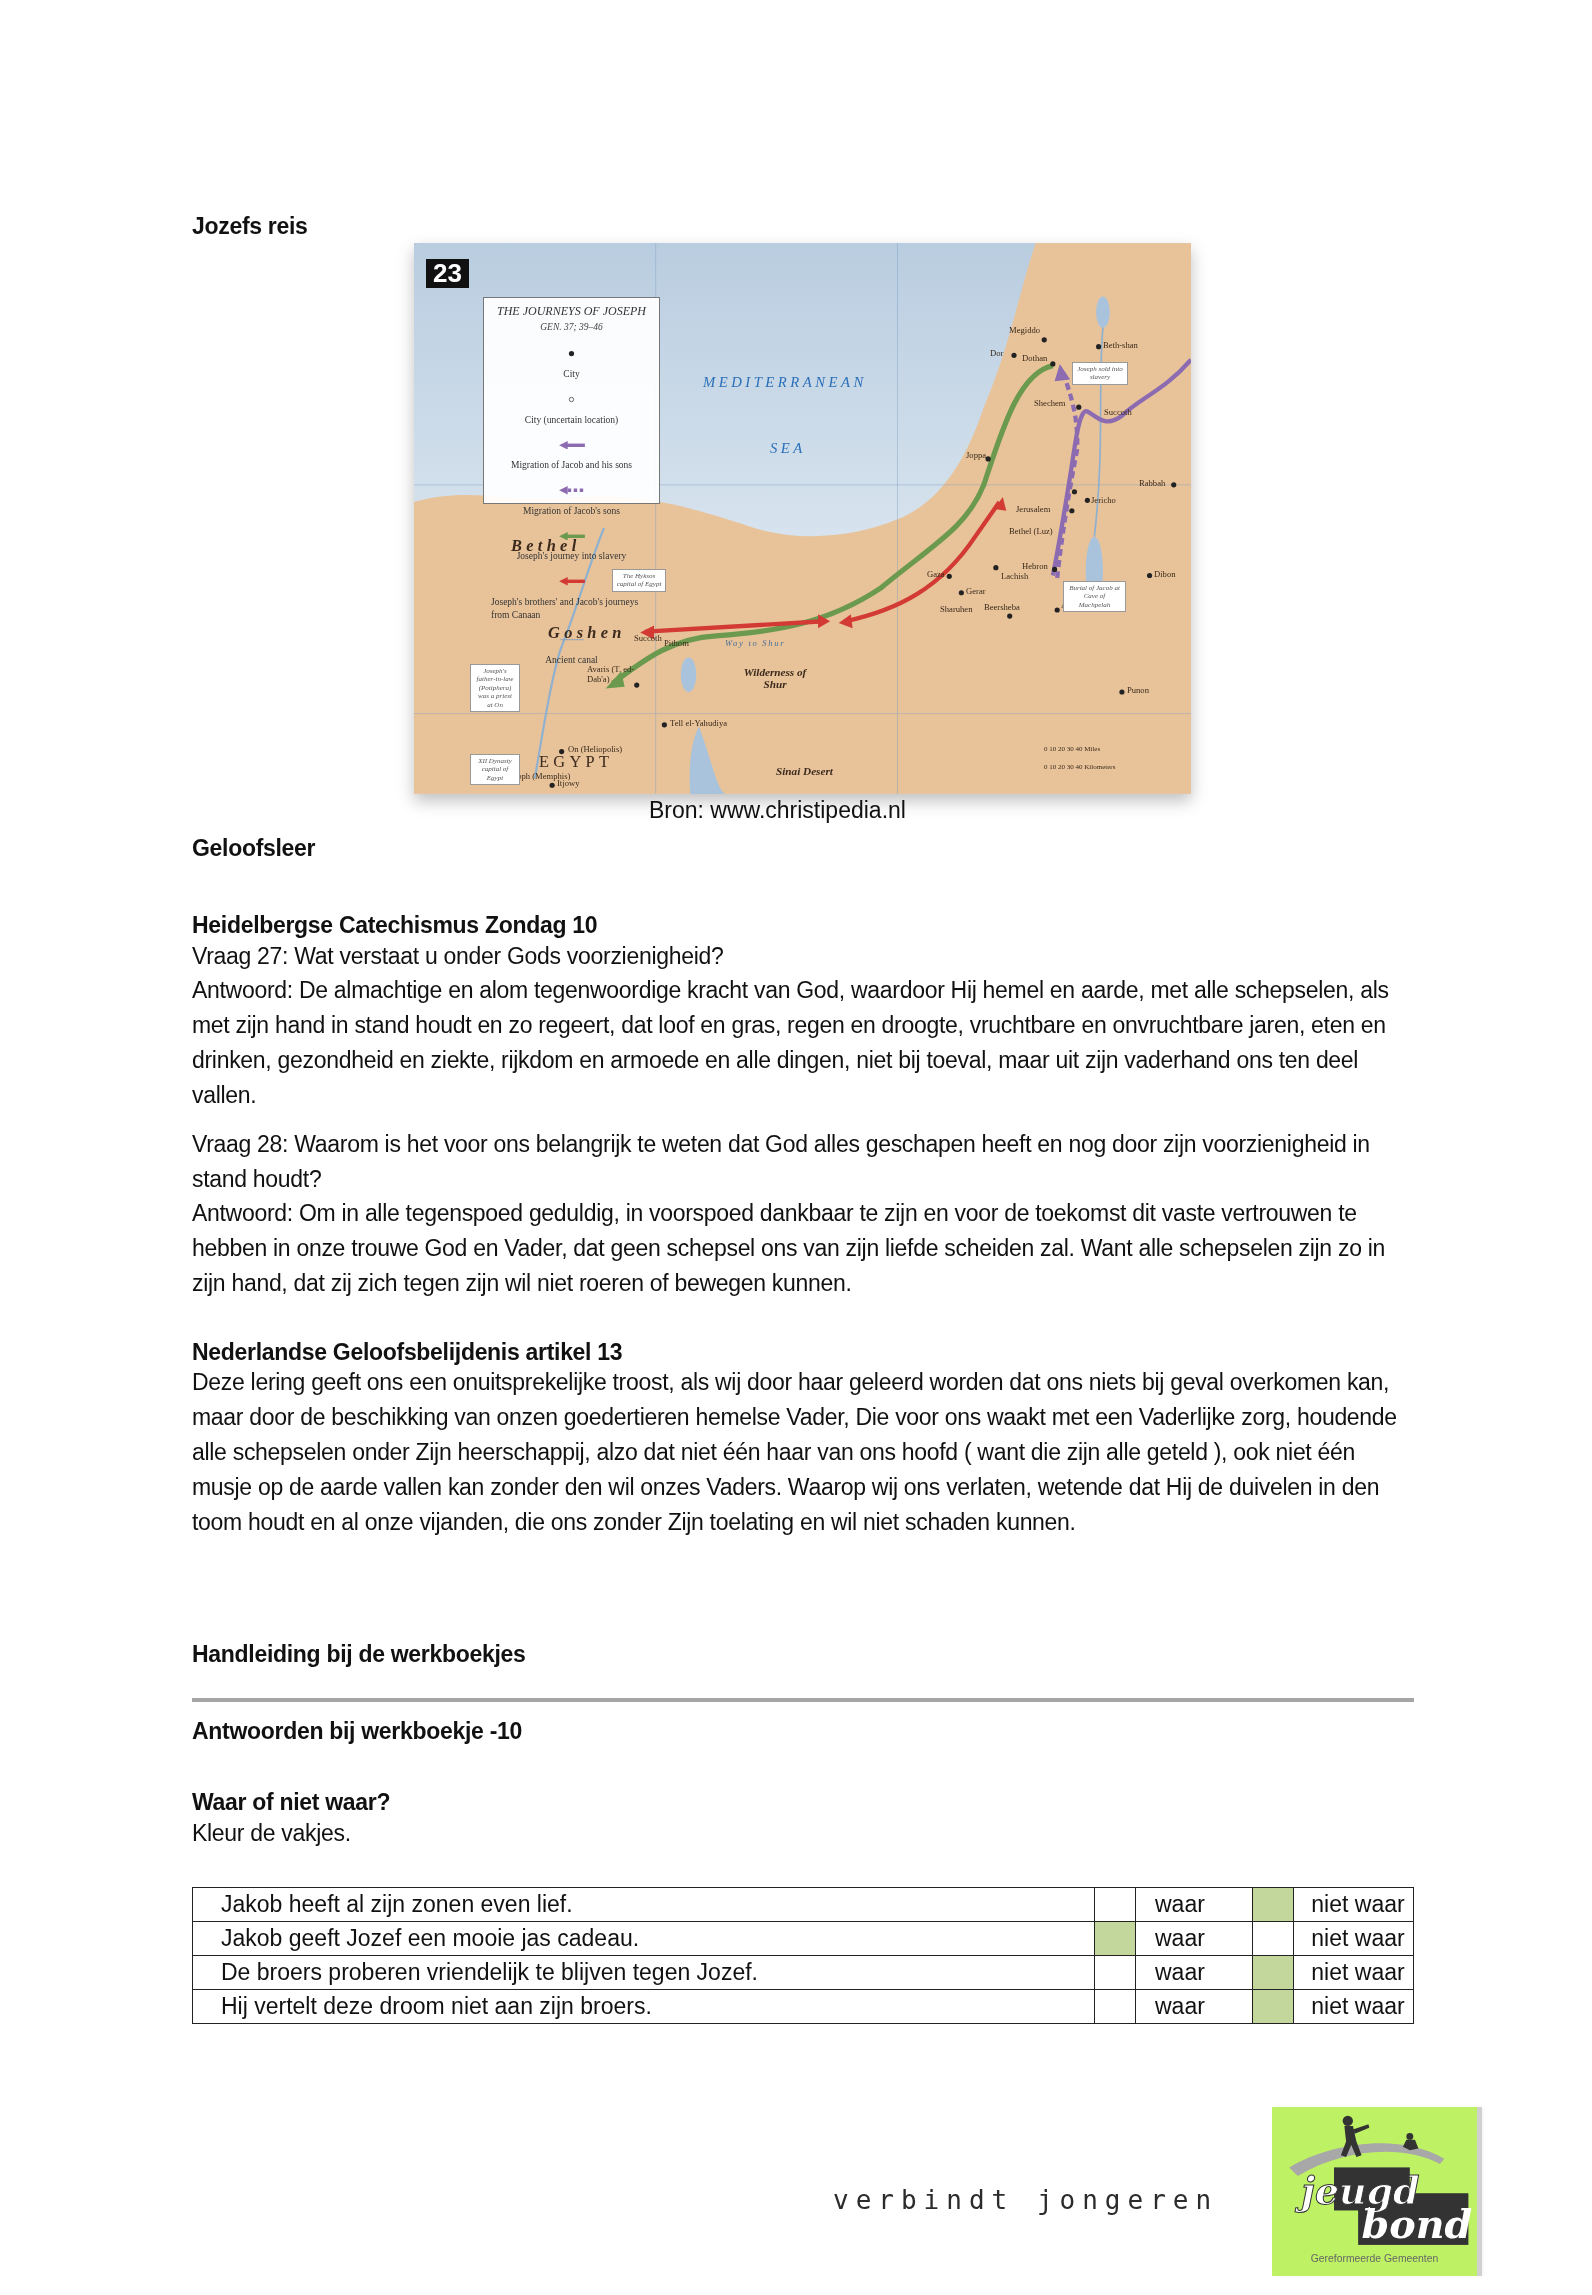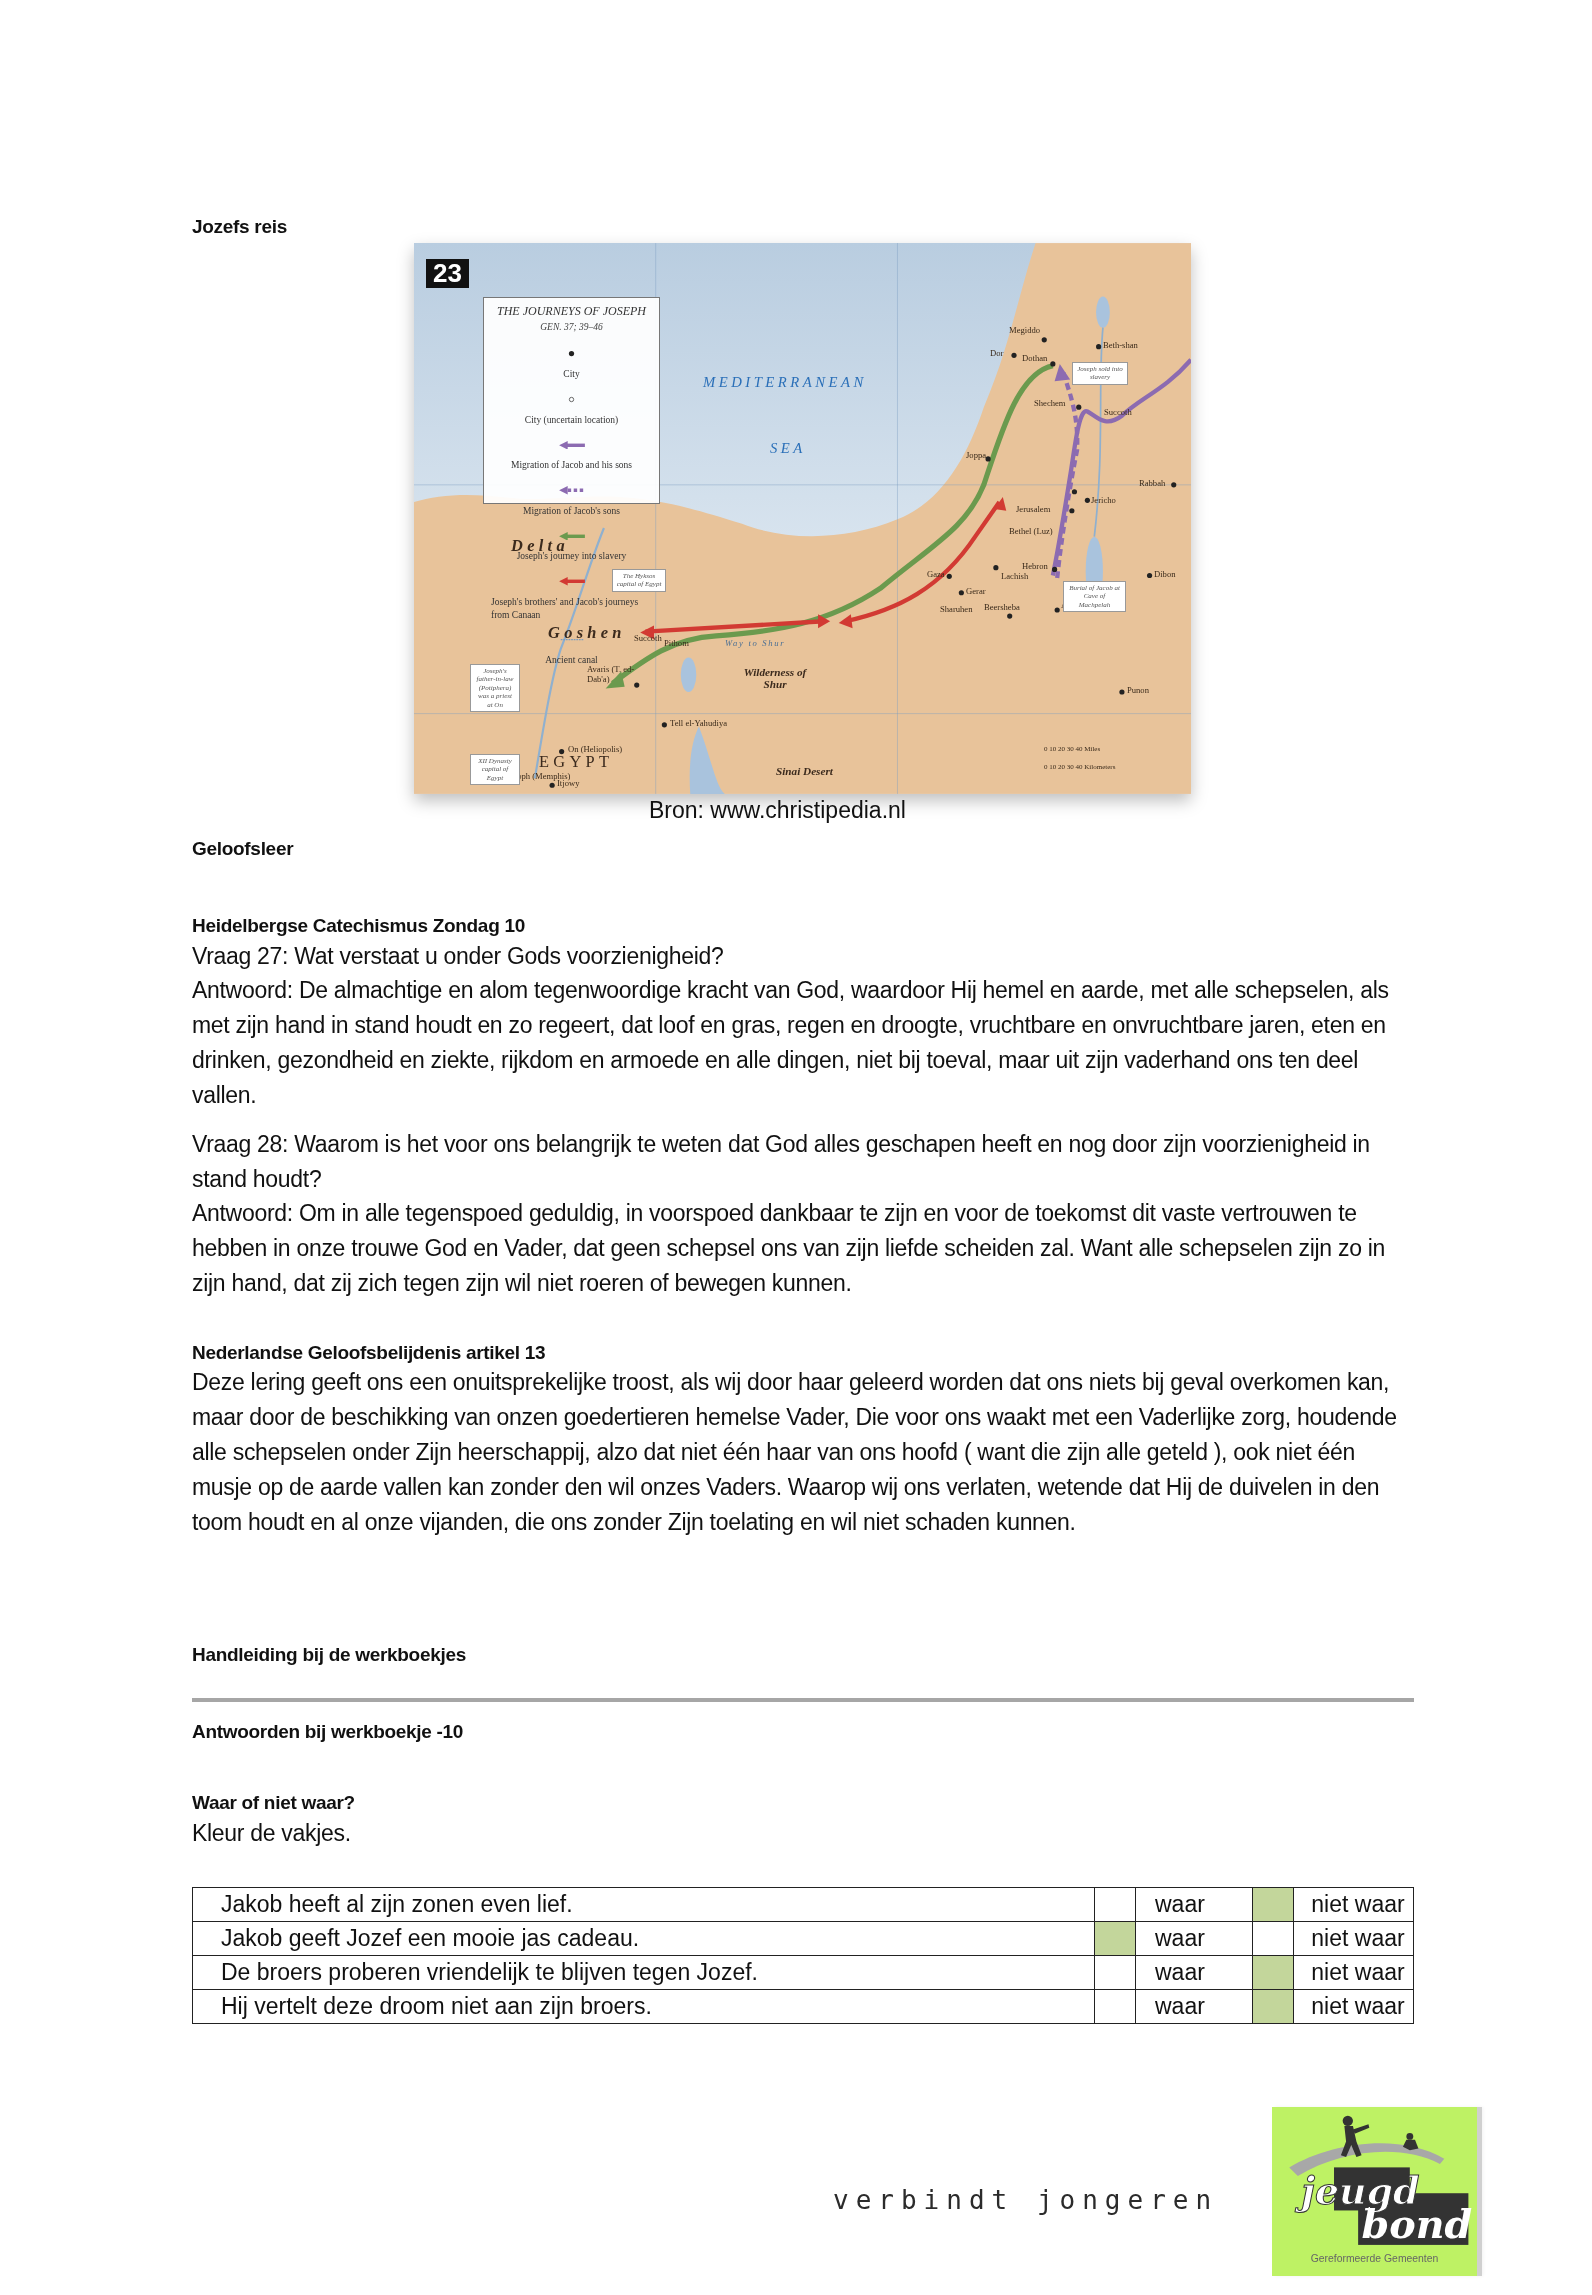--- a/index.html
+++ b/index.html
@@ -1,19 +1,19 @@
 <!DOCTYPE html>
 <html style="font-size:14px"><head>
 <meta charset="utf-8">
 <style>
   html, body { margin: 0; padding: 0; background: #ffffff; }
   body { width: 1592px; height: 2295px; position: relative; overflow: hidden;
          font-family: "Liberation Sans", "DejaVu Sans", sans-serif; color: #111; }
   .abs { position: absolute; }
-  .h { font-weight: bold; font-size: 19px; line-height: 29px; letter-spacing: -0.3px; }
+  .h { font-weight: bold; font-size: 23px; line-height: 29px; letter-spacing: -0.3px; }
   .p { font-size: 23px; line-height: 35px; letter-spacing: -0.3px; }
   .para { width: 1225px; }
 
   
   .map-frame { left: 414px; top: 243px; width: 777px; height: 551px;
                box-shadow: 0 7px 15.5px rgba(0,0,0,0.25); background: #e5e5e5; overflow: hidden; }
   .map-frame svg { display: block; }
   .map-num { position: absolute; left: 12px; top: 15.5px; background: #111; color: #fff;
              font-weight: bold; font-size: 26px; padding: 0 7px; line-height: 29px; }
   .legend { position: absolute; left: 69px; top: 54px; width: 177px; height: 207px;
@@ -184,21 +184,21 @@
           <svg width="26" height="5.2" viewBox="0 0 30 6">
             <path d="M2,3 L28,3" stroke="#7a9cc0" stroke-width="1.5" stroke-dasharray="2 1"></path>
           </svg>
         </span>
       <span>Ancient canal</span>
     </div>
   </div>
 
   <div class="sea" style="left:289px;top:131px;">MEDITERRANEAN</div>
   <div class="sea" style="left:356px;top:197px;">SEA</div>
-  <div class="region" style="left:97px;top:293px;">Delta</div>
+  <div class="region" style="left:97px;top:293px;">Bethel</div>
   <div class="region" style="left:134px;top:380px;">Goshen</div>
   <div class="region" style="left:125px;top:509px;font-style:normal;font-weight:normal;">EGYPT</div>
   <div class="region" style="left:322px;top:423px;font-size:11.2px;letter-spacing:0;text-align:center;width:78px;">Wilderness of Shur</div>
   <div class="region" style="left:362px;top:522px;font-size:11.2px;letter-spacing:0;">Sinai Desert</div>
 
   <div class="lbl" style="left:595px;top:82px;">Megiddo</div>
   <div class="lbl" style="left:576px;top:105px;text-align:right;">Dor</div>
   <div class="lbl" style="left:608px;top:110px;">Dothan</div>
   <div class="lbl" style="left:689px;top:97px;">Beth-shan</div>
   <div class="lbl" style="left:620px;top:155px;">Shechem</div>

